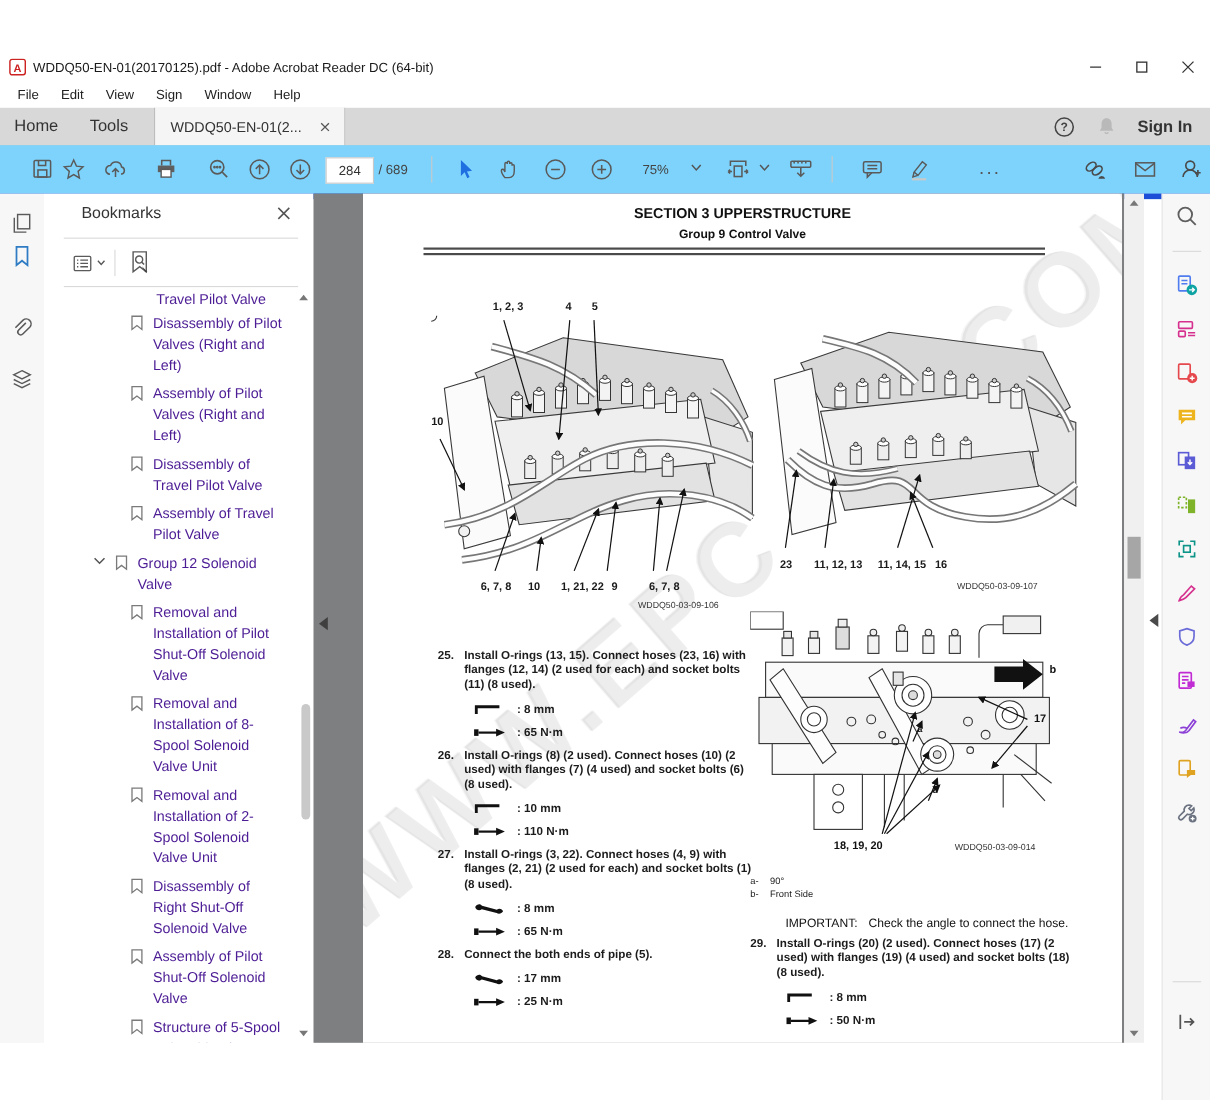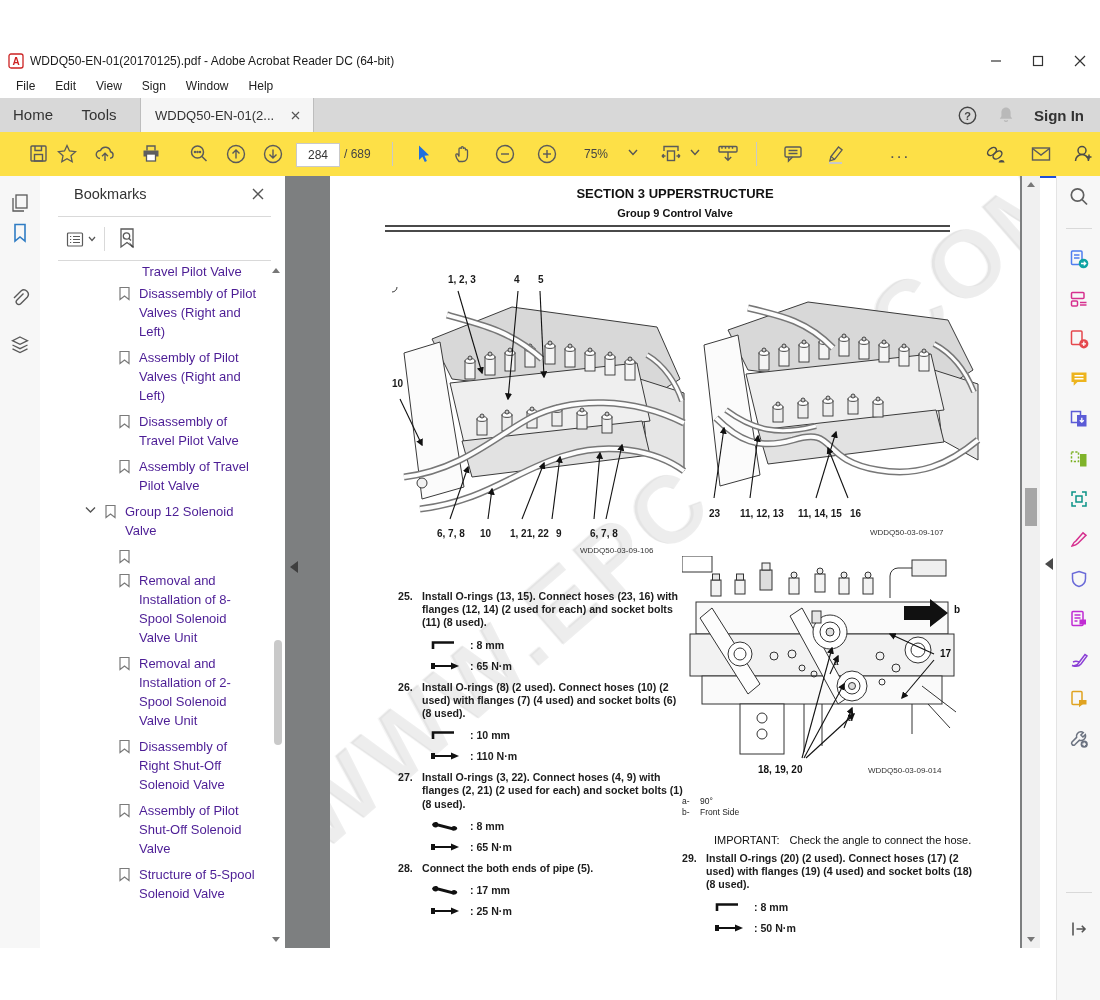--- a/index.html
+++ b/index.html
@@ -25,21 +25,21 @@
   .tab-home{left:0;width:66px;}
   .tab-tools{left:66px;width:66px;}
   .doc-tab{position:absolute;left:140px;top:0;width:172px;height:34px;background:#f5f5f5;
            border-left:1px solid #bdbdbd;border-right:1px solid #bdbdbd;display:flex;align-items:center;}
   .doc-tab .dtxt{font-size:13px;color:#333;padding-left:14px;flex:1;white-space:nowrap;overflow:hidden;}
   .doc-tab .tabx{width:22px;color:#555;}
   .tabbar-right{position:absolute;right:0;top:0;height:34px;display:flex;align-items:center;gap:18px;padding-right:16px;}
   .signin{font-size:15px;font-weight:700;color:#333;}
 
   
-  .toolbar{position:absolute;top:132px;left:0;width:1100px;height:44px;background:#fde047;border-bottom:2px solid #1d4ed8;}
+  .toolbar{position:absolute;top:132px;left:0;width:1100px;height:44px;background:#7dd3fc;border-bottom:5px solid #1d4ed8;}
   .tbi{position:absolute;top:11px;width:22px;height:22px;}
   .tsep{position:absolute;top:10px;width:1px;height:24px;background:#c9c9c9;}
   .pgnum{position:absolute;left:296px;top:11px;width:38px;height:20px;border:1px solid #c9c9c9;
          background:#fff;text-align:center;font-size:12px;color:#333;font-family:"Liberation Sans",sans-serif;}
   .pgtot{position:absolute;left:344px;top:0;line-height:44px;font-size:12px;color:#444;}
   .zoomtxt{position:absolute;left:576px;top:0;line-height:44px;font-size:12px;color:#444;width:40px;text-align:center;}
   .dots{position:absolute;left:890px;top:2px;line-height:38px;font-size:17px;color:#555;letter-spacing:2px;}
 
   
   .leftrail{position:absolute;left:0;top:176px;width:40px;height:772px;background:#f7f7f7;}
@@ -412,20 +412,21 @@
           </svg>
         </span>
         <span class="txt">Group 12 Solenoid Valve</span>
       </div>
     <div class="bmi">
         <span class="bico">
           <svg width="13" height="15" fill="none" stroke="#7a7a7a" stroke-width="1.2">
             <path d="M2,1.5 h9 v12 l-4.5,-3.5 -4.5,3.5 z"></path>
           </svg>
         </span>
+        <span class="txt">Removal and Installation of Pilot Shut-Off Solenoid Valve</span>
       </div>
     <div class="bmi">
         <span class="bico">
           <svg width="13" height="15" fill="none" stroke="#7a7a7a" stroke-width="1.2">
             <path d="M2,1.5 h9 v12 l-4.5,-3.5 -4.5,3.5 z"></path>
           </svg>
         </span>
         <span class="txt">Removal and Installation of 8-Spool Solenoid Valve Unit</span>
       </div>
     <div class="bmi">

